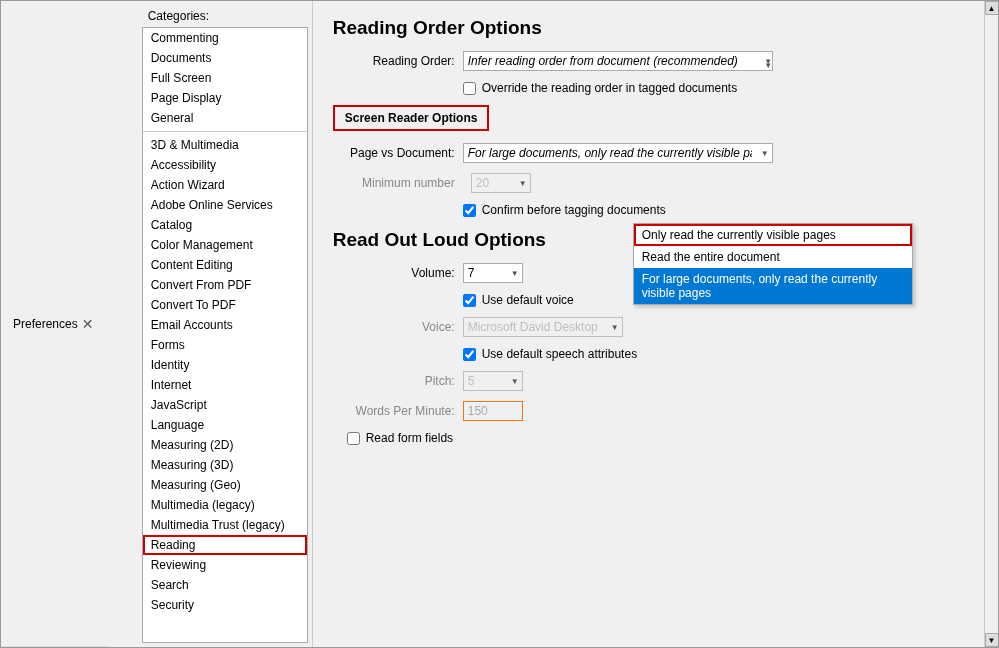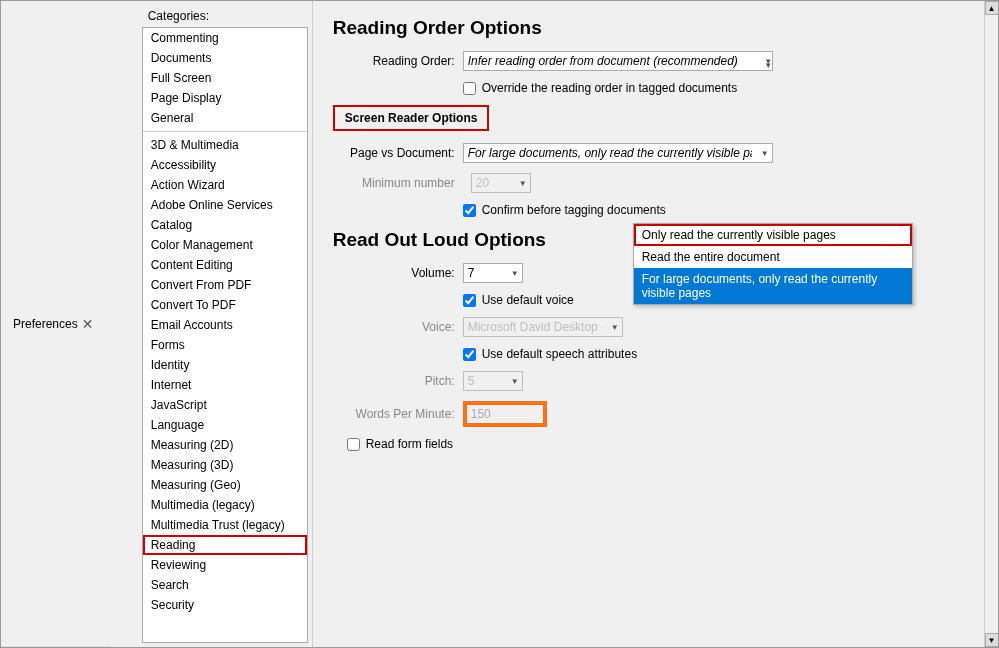--- a/index.html
+++ b/index.html
@@ -190,23 +190,23 @@
       margin-bottom: 12px;
       background: #f0f0f0;
     }
     .screen-reader-title {
       font-size: 12px;
       font-weight: 600;
       color: #000;
     }
     input[type=text] {
       font-size: 12px;
-      border: 4px solid #f97316;
+      border: 1px solid #f97316;
       padding: 2px 4px;
-      width: 84px;
+      width: 60px;
       background: #fff;
     }
     .greyed {
       color: #888;
     }
     .scrollbar-right {
       width: 14px;
       background: #f0f0f0;
       border-left: 1px solid #ccc;
       display: flex;

